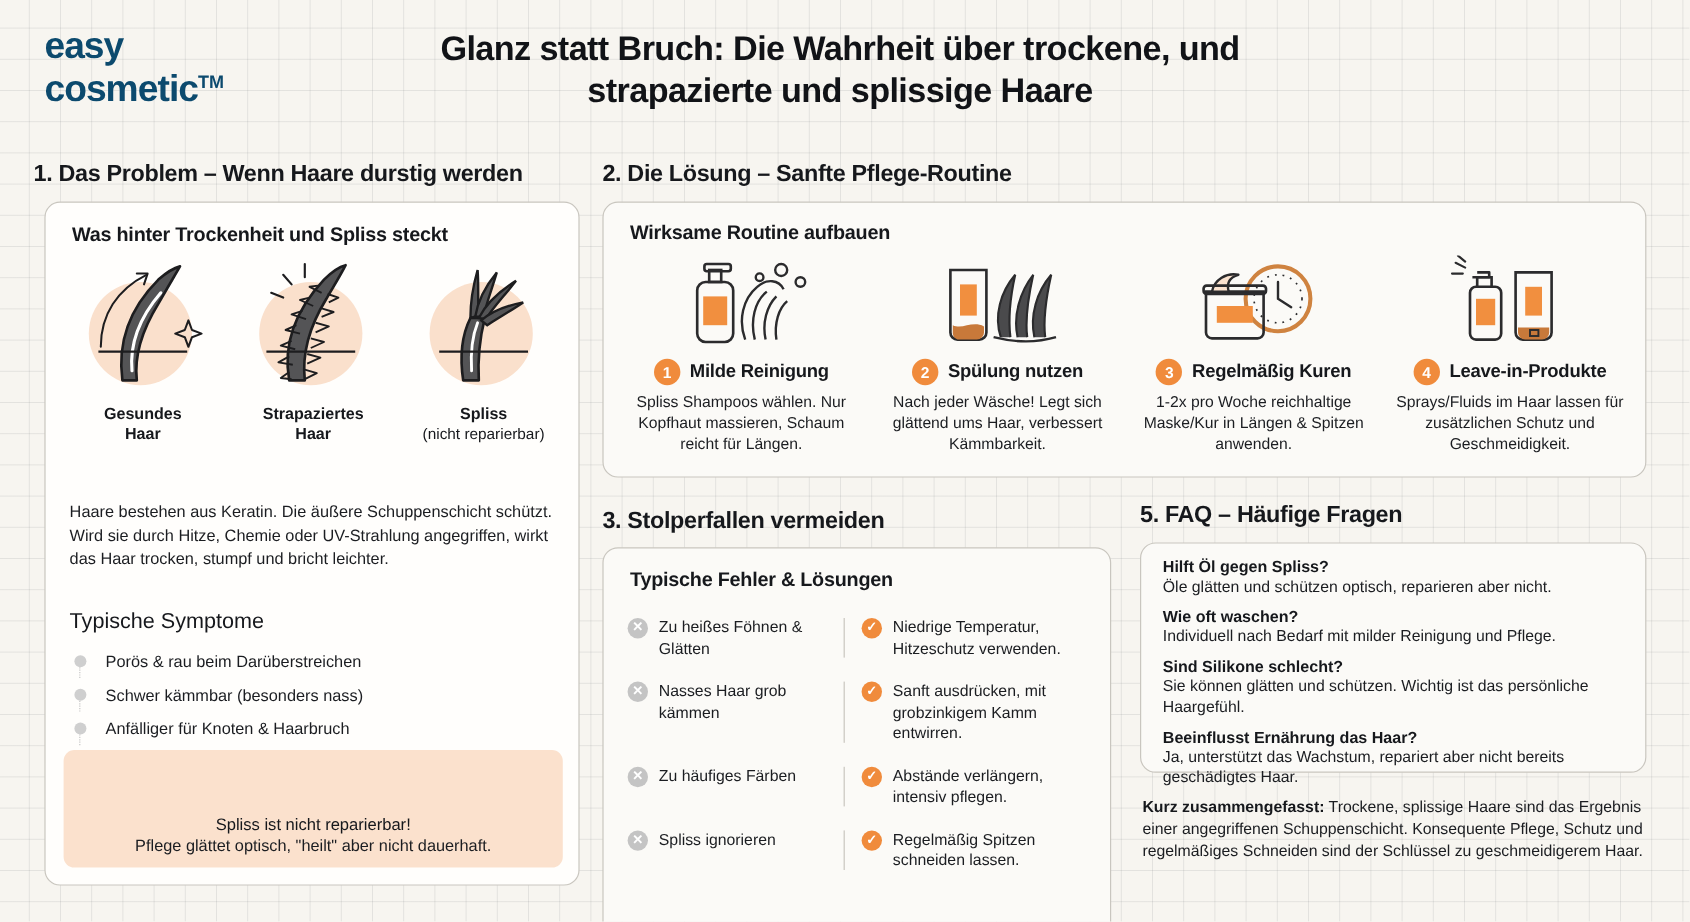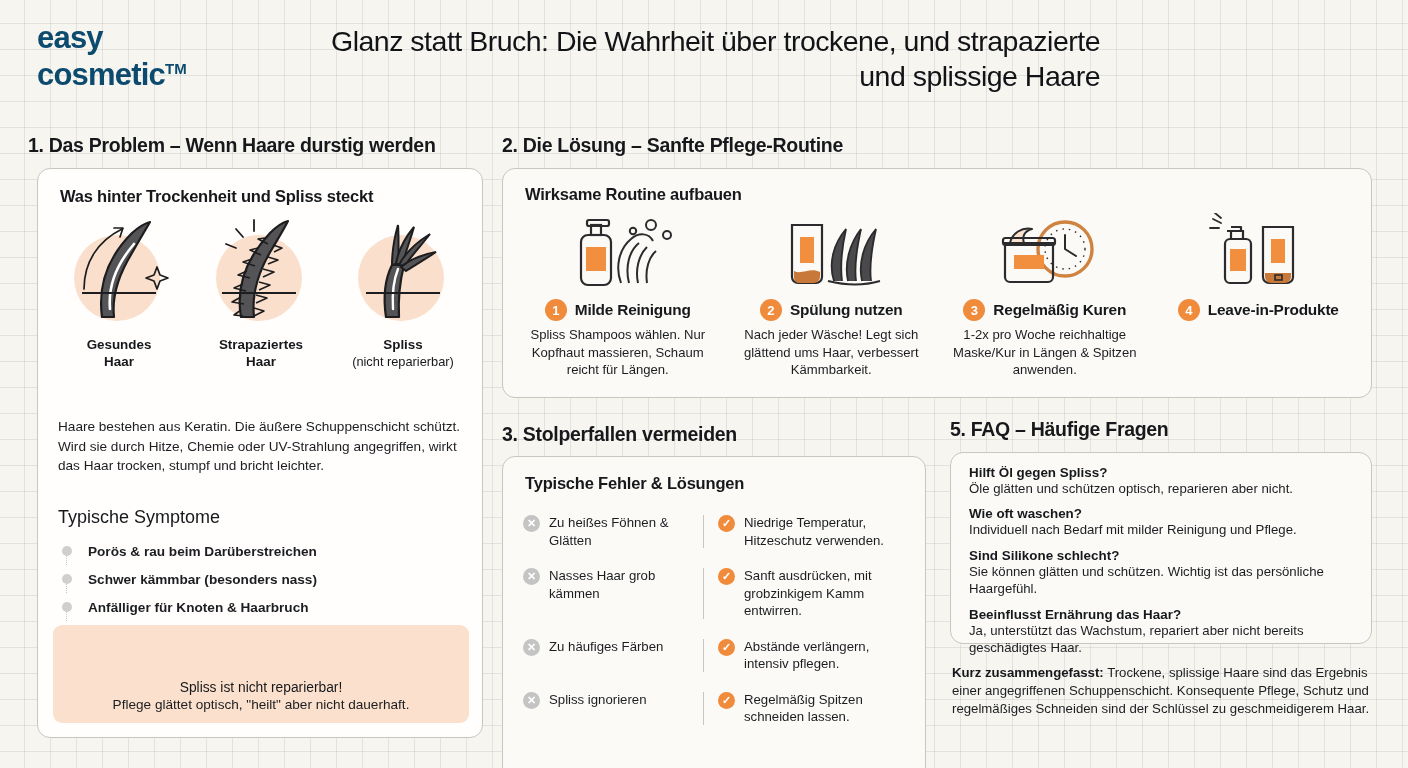--- a/index.html
+++ b/index.html
@@ -25,21 +25,21 @@
 
   
   #logo {
     position: absolute; left: 37px; top: 22px;
     font-weight: 800; font-size: 31px; line-height: 31px;
     letter-spacing: -.8px; color: #0c4a6e;
   }
   #logo .tm { font-size: 15px; vertical-align: super; letter-spacing: 0; }
   #headline {
     position: absolute; left: 300px; top: 24px; width: 800px;
-    text-align: right; font-weight: 400; font-size: 28.5px;
+    text-align: center; font-weight: 700; font-size: 28.5px;
     line-height: 35px; letter-spacing: -.5px; color: #111317;
   }
 
   
   .sec-title {
     position: absolute; font-weight: 800; font-size: 19.5px;
     letter-spacing: -.3px; color: #16181c; white-space: nowrap;
   }
   .card {
     position: absolute;
@@ -71,21 +71,21 @@
     font-size: 13.4px; line-height: 17px; color: #16181c;
   }
   .hair-cap .sub { font-weight: 400; font-size: 12.8px; }
 
   #para1 { position: absolute; left: 20px; top: 248px; width: 410px; }
   #sym-title { position: absolute; left: 20px; top: 338px; font-weight: 400; font-size: 18px; }
   #symptoms { position: absolute; left: 22px; top: 368px; width: 410px; }
   .sym {
     position: relative; display: flex; align-items: center;
     height: 28px; padding-left: 28px;
-    font-size: 13.6px; color: #1b1d21; font-weight: bold;
+    font-size: 13.6px; color: #1b1d21;
   }
   .sym .dot {
     position: absolute; left: 2px; top: 9px;
     width: 10px; height: 10px; border-radius: 50%;
     background: #cfcfcf;
   }
   .sym .link {
     position: absolute; left: 6.2px; top: 19px; width: 1px; height: 9px;
     border-left: 1.4px dotted #c6c6c6;
   }
@@ -353,20 +353,21 @@
             <path d="M80 14 h30 v50 a6 6 0 0 1 -6 6 h-18 a6 6 0 0 1 -6 -6 Z" fill="none" stroke="#2b2b2d" stroke-width="2.2"></path>
             <rect x="88" y="26" width="14" height="24" fill="#f18f3f"></rect>
             <path d="M82 60 h26 v4 a6 6 0 0 1 -6 6 h-14 a6 6 0 0 1 -6 -6 Z" fill="#c8793a"></path>
             <rect x="92" y="62" width="7" height="5" fill="none" stroke="#2b2b2d" stroke-width="1.6"></rect>
           </svg>
         </div>
         <div class="step-head">
           <span class="badge">4</span>
           <span class="step-title">Leave-in-Produkte</span>
         </div>
+        <div class="step-desc">Sprays/Fluids im Haar lassen für zusätzlichen Schutz und Geschmeidigkeit.</div>
       </div>
 
     </div>
   </div>
 
   <div class="sec-title" id="sec3-title">3. Stolperfallen vermeiden</div>
   <div class="card" id="card3">
     <div class="card-title" id="card3-title">Typische Fehler &amp; Lösungen</div>
     <div id="pitfalls">
 

